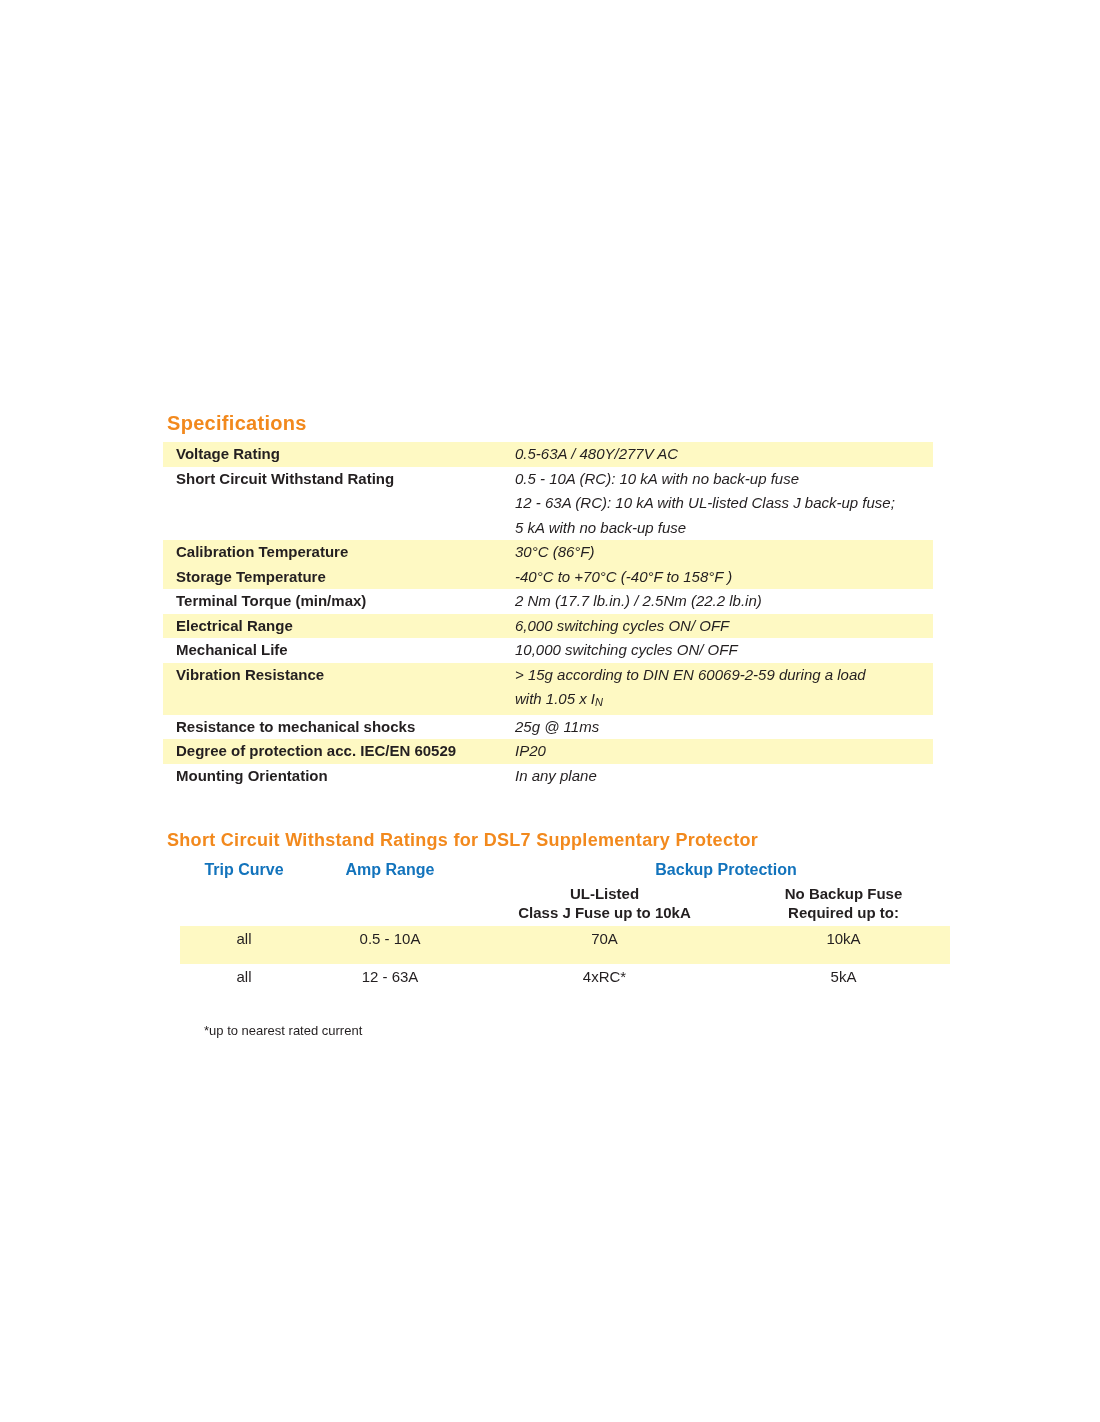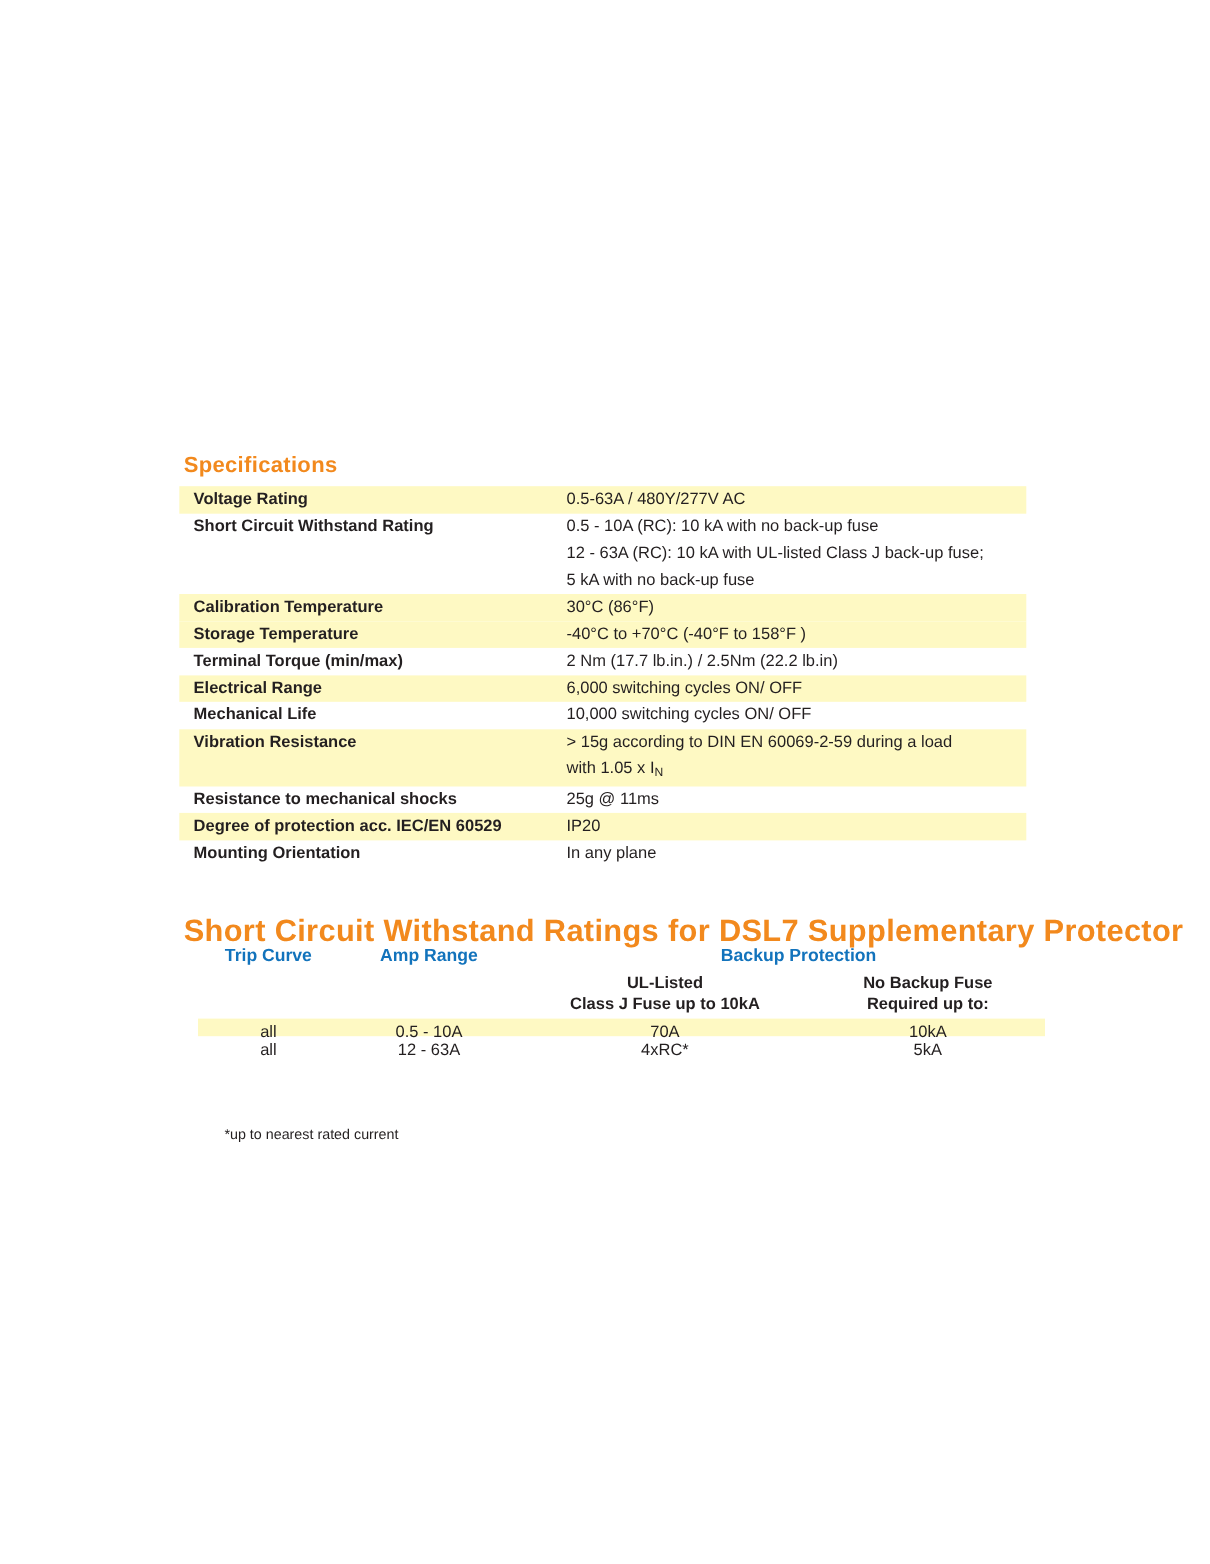--- a/index.html
+++ b/index.html
@@ -19,21 +19,21 @@
   
   .section-title {
     position: absolute;
     left: 167px;
     margin: 0;
     color: #F2891D;
     font-weight: bold;
     letter-spacing: 0.3px;
   }
   #spec-title { top: 412px; font-size: 20px; }
-  #sc-title   { top: 830px; font-size: 28px; }
+  #sc-title   { top: 830px; font-size: 18px; }
 
   
   .spec-table {
     position: absolute;
     left: 163px;
     top: 442px;
     width: 770px;
     font-size: 15px;
   }
   .spec-row {
@@ -44,20 +44,21 @@
   .spec-label {
     width: 339px;
     padding-left: 13px;
     flex: 0 0 339px;
     font-weight: bold;
     line-height: 24.5px;
   }
   .spec-value {
     flex: 1;
     line-height: 24.5px;
+    font-style: italic;
   }
   .spec-value .vline { line-height: 24.5px; }
   .sub-n {
     font-size: 11px;
     vertical-align: -2px;
   }
 
   
   .sc-table {
     position: absolute;
@@ -87,21 +88,21 @@
     font-weight: bold;
     font-size: 15px;
     line-height: 18.5px;
     margin-top: 1px;
     min-height: 38px;
   }
   .sc-subhead .cell { text-align: center; }
   .sub-col3 { grid-column: 3; }
   .sub-col4 { grid-column: 4; }
   .sc-datarow {
-    height: 16px;
+    height: 38px;
     line-height: 26px;
   }
   .sc-datarow .cell { text-align: center; }
   .sc-gap { height: 3px; }
 
   .footnote {
     position: absolute;
     left: 204px;
     top: 1023px;
     font-size: 13px;

